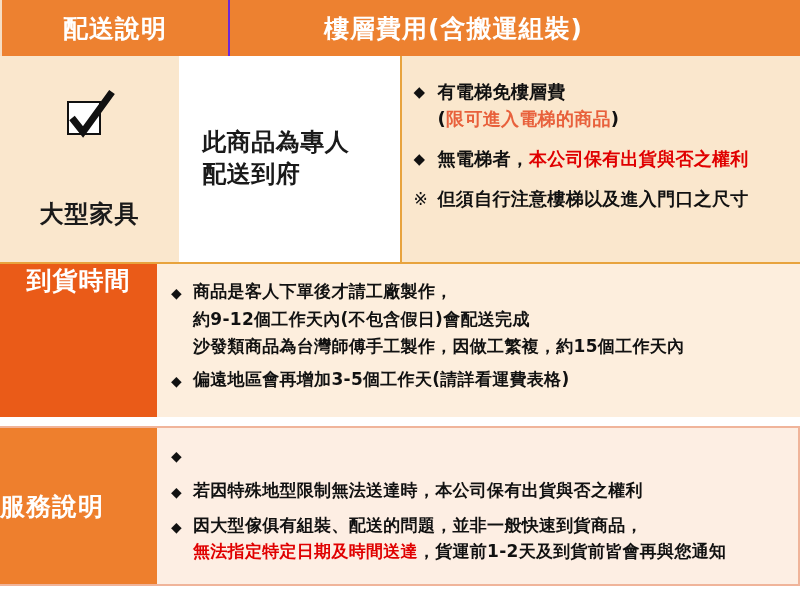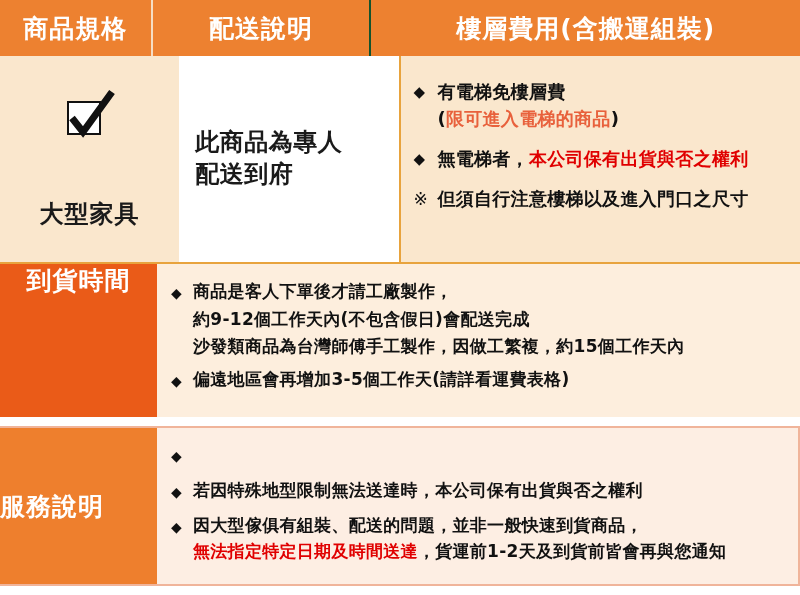--- a/index.html
+++ b/index.html
@@ -37,21 +37,21 @@
     height: 56px;
     box-sizing: border-box;
     color: #ffffff;
     font-size: 25px;
     font-weight: bold;
     letter-spacing: 1px;
     white-space: nowrap;
   }
   .hdr-c1 { width: 157px; }
   .hdr-c2 { width: 228px; border-left: 2px solid #f6ddc3; }
-  .hdr-c3 { width: 449px; border-left: 2px solid #14532d; }
+  .hdr-c3 { width: 449px; border-left: 2px solid #6d28d9; }
 
   
   .sec1 {
     display: flex;
     width: 800px;
     height: 208px;
     box-sizing: border-box;
     border-bottom: 2px solid #e8a33d;
   }
   .sec1-c1 {
@@ -76,21 +76,21 @@
     color: #1a1a1a;
     letter-spacing: 1px;
   }
   .sec1-c2 {
     width: 228px;
     background: #ffffff;
     display: flex;
     align-items: center;
     justify-content: flex-start;
     box-sizing: border-box;
-    padding-left: 16px;
+    padding-left: 23px;
   }
   .sec1-c2 .txt {
     font-size: 24px;
     font-weight: bold;
     color: #1a1a1a;
     line-height: 1.32;
     letter-spacing: 0.5px;
   }
   .sec1-c3 {
     width: 415px;
@@ -201,23 +201,20 @@
     height: 7px;
     background: #ffffff;
   }
 </style>
 </head>
 <body>
 
 <div class="sheet">
 
   <div class="header-row">
-    <div class="hdr-cell hdr-c1">
-      <span>商品規格</span>
-    </div>
     <div class="hdr-cell hdr-c2">
       <span>配送說明</span>
     </div>
     <div class="hdr-cell hdr-c3">
       <span>樓層費用(含搬運組裝)</span>
     </div>
   </div>
 
   <div class="sec1">
 

